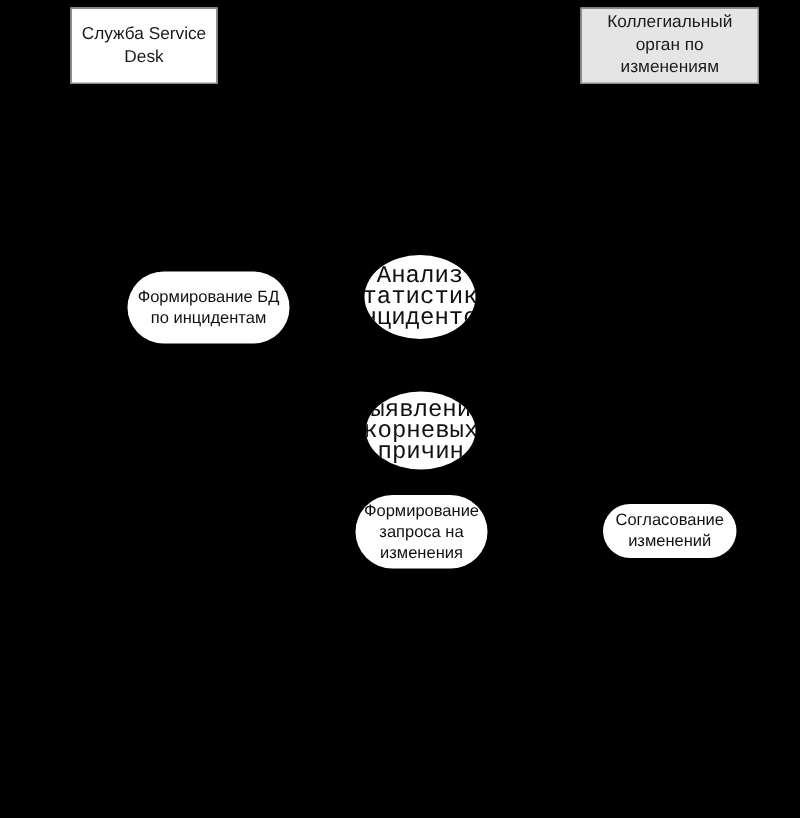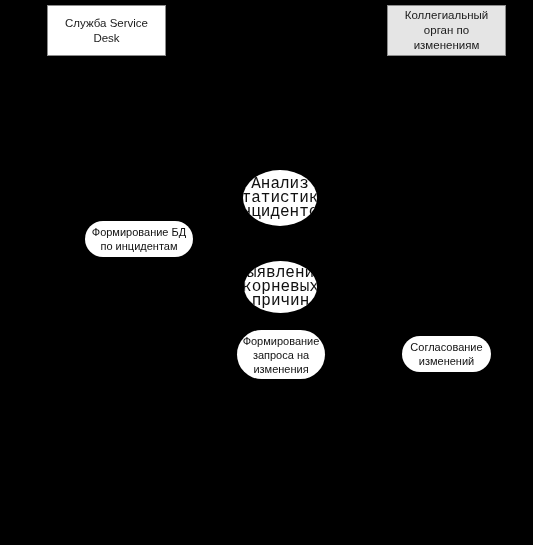--- a/index.html
+++ b/index.html
@@ -80,31 +80,31 @@
     font-family: Liberation Mono, monospace;
     font-size: 16px;
     line-height: 14px;
   }
 </style>
 </head>
 <body style="background: rgb(0, 0, 0);">
 
 <div id="canvas" style="background: rgb(0, 0, 0);">
 
-  <div class="lane-box" style="left: 47px; top: 5px; width: 119px; height: 51px; background: rgb(255, 255, 255); border-color: rgb(140, 140, 140);">
+  <div class="lane-box" style="left: 47px; top: 5px; width: 98px; height: 51px; background: rgb(255, 255, 255); border-color: rgb(140, 140, 140);">
     <span class="lane-text">Служба Service Desk</span>
   </div>
 
 
   <div class="lane-box" style="left: 387px; top: 5px; width: 119px; height: 51px; background: #e5e5e5; border-color: rgb(140, 140, 140);">
     <span class="lane-text">Коллегиальный
 орган по изменениям</span>
   </div>
 
-  <div class="node stadium" style="left: 85px; top: 181px; width: 108px; height: 36px; background: rgb(255, 255, 255); color: rgb(17, 17, 17); margin-top: 40px;">
+  <div class="node stadium" style="left: 85px; top: 181px; width: 108px; height: 48px; background: rgb(255, 255, 255); color: rgb(17, 17, 17);">
     <span class="node-text">Формирование БД
 по инцидентам</span>
   </div>
 
   <div class="node ellipse" style="left: 243px; top: 170px; width: 74px; height: 56px; background: rgb(255, 255, 255); color: rgb(17, 17, 17);">
     <span class="node-text">Анализ
 статистики
 инцидентов</span>
   </div>
 

